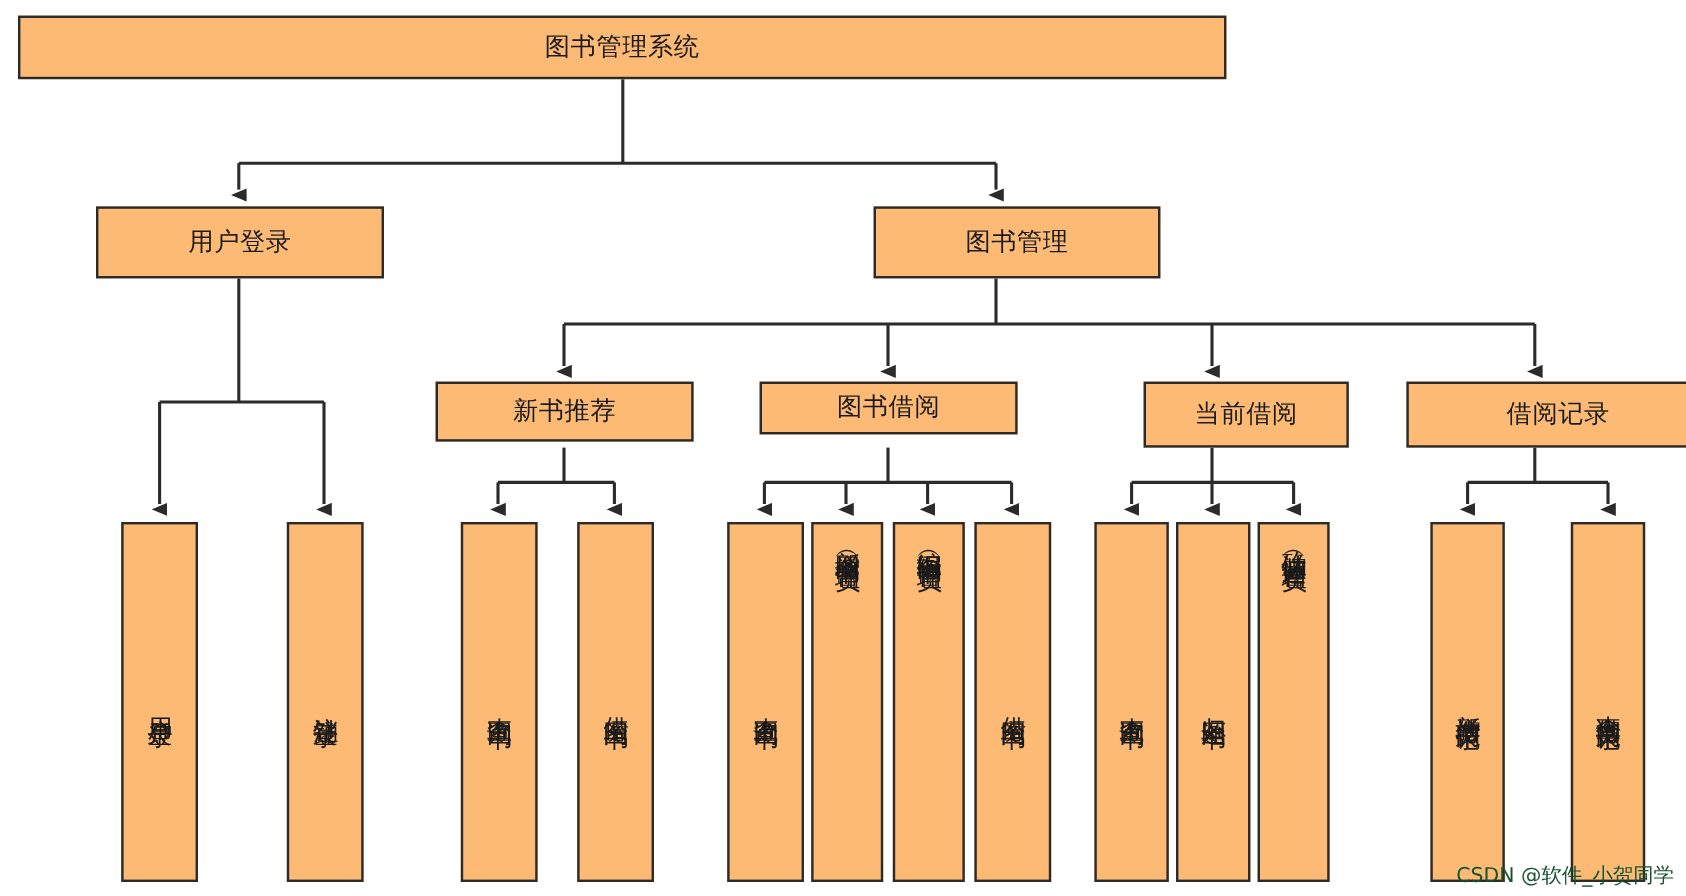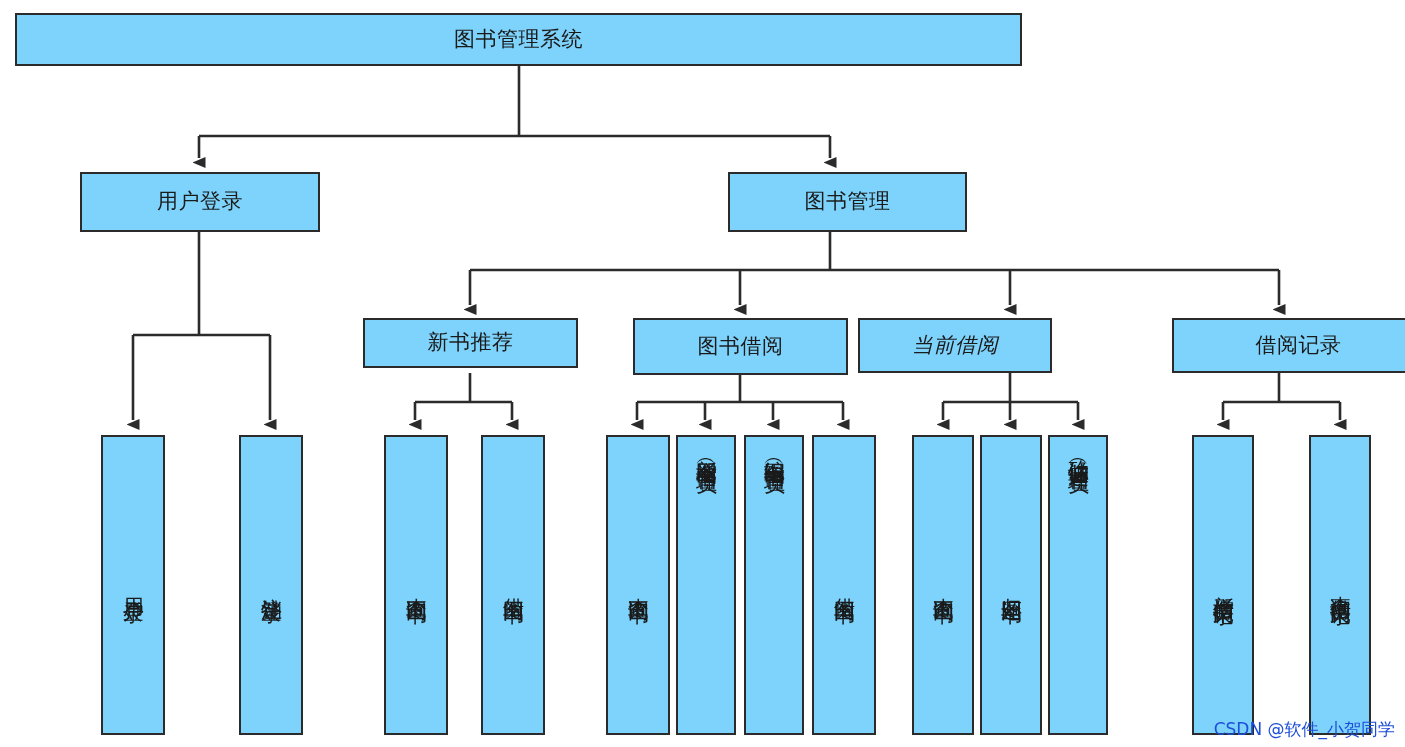--- a/index.html
+++ b/index.html
@@ -22,21 +22,21 @@
     position: absolute;
     top: 0;
     left: 0;
     width: 1405px;
     height: 747px;
   }
   .node {
     position: absolute;
     box-sizing: border-box;
     border: 2px solid #2b2b2b;
-    background: #7dd3fc;
+    background: #fdba74;
     display: flex;
     align-items: center;
     justify-content: center;
     color: #1a1a1a;
   }
   .node-h .node-label {
     font-size: 21px;
     line-height: 1.1;
     letter-spacing: 0.5px;
     white-space: nowrap;
@@ -62,21 +62,21 @@
     align-items: flex-start;
   }
   .node-v.vtop .node-label {
     margin-top: 6px;
   }
   #watermark {
     position: absolute;
     right: 10px;
     bottom: 6px;
     font-size: 17px;
-    color: #1d4ed8;
+    color: #14532d;
     white-space: nowrap;
     font-family: "DejaVu Sans", "Liberation Sans", sans-serif;
   }
 </style>
 </head>
 <body>
 
 <div id="canvas">
 
   <svg id="diagram-svg" viewBox="0 0 1405 747" xmlns="http://www.w3.org/2000/svg">
@@ -138,25 +138,25 @@
   </div>
 
   <div class="node node-h" style="left:728px; top:172px; width:239px; height:60px;">
     <span class="node-label">图书管理</span>
   </div>
 
   <div class="node node-h" style="left:363px; top:318px; width:215px; height:50px;">
     <span class="node-label">新书推荐</span>
   </div>
 
-  <div class="node node-h" style="left:633px; top:318px; width:215px; height:57px;">
+  <div class="node node-h" style="left:633px; top:318px; width:215px; height:44px;">
     <span class="node-label">图书借阅</span>
   </div>
 
-  <div class="node node-h" style="left:858px; top:318px; width:194px; height:55px;font-style:italic;">
+  <div class="node node-h" style="left:953px; top:318px; width:171px; height:55px;">
     <span class="node-label">当前借阅</span>
   </div>
 
   <div class="node node-h" style="left:1172px; top:318px; width:253px; height:55px;">
     <span class="node-label">借阅记录</span>
   </div>
 
   <div class="node node-v vcenter" style="left:101px; top:435px; width:64px; height:300px;">
     <span class="node-label">用户登录</span>
   </div>

